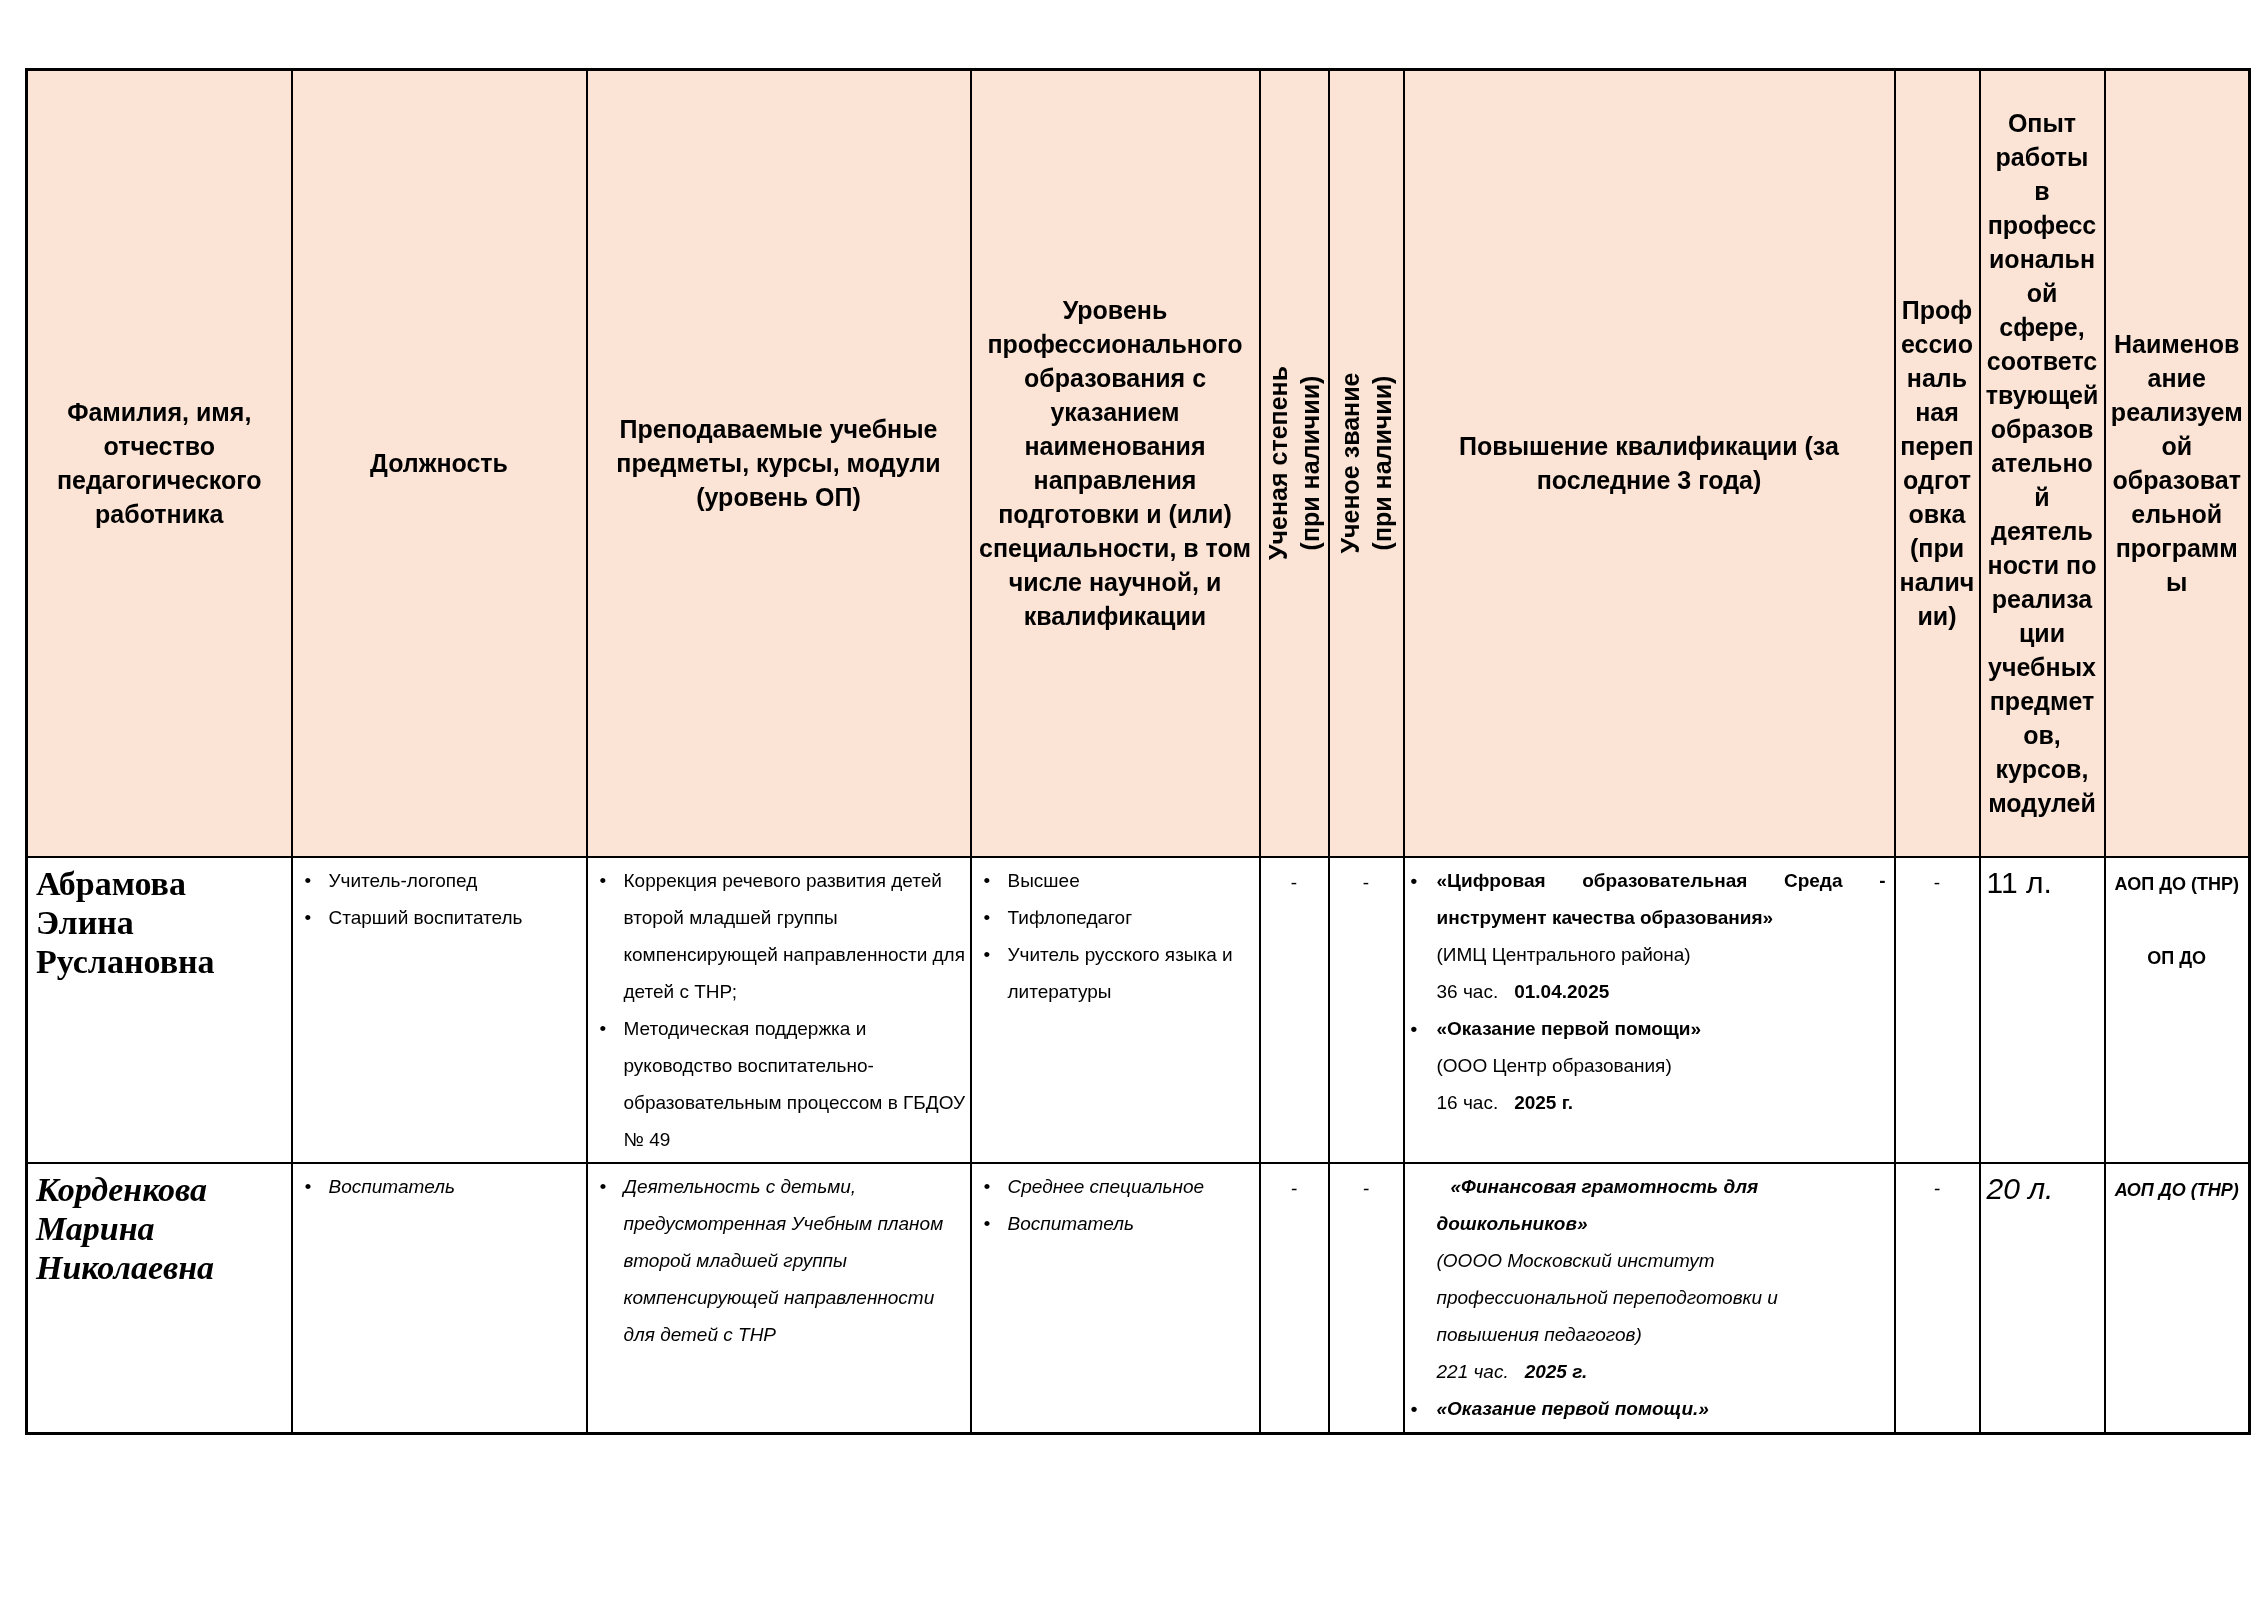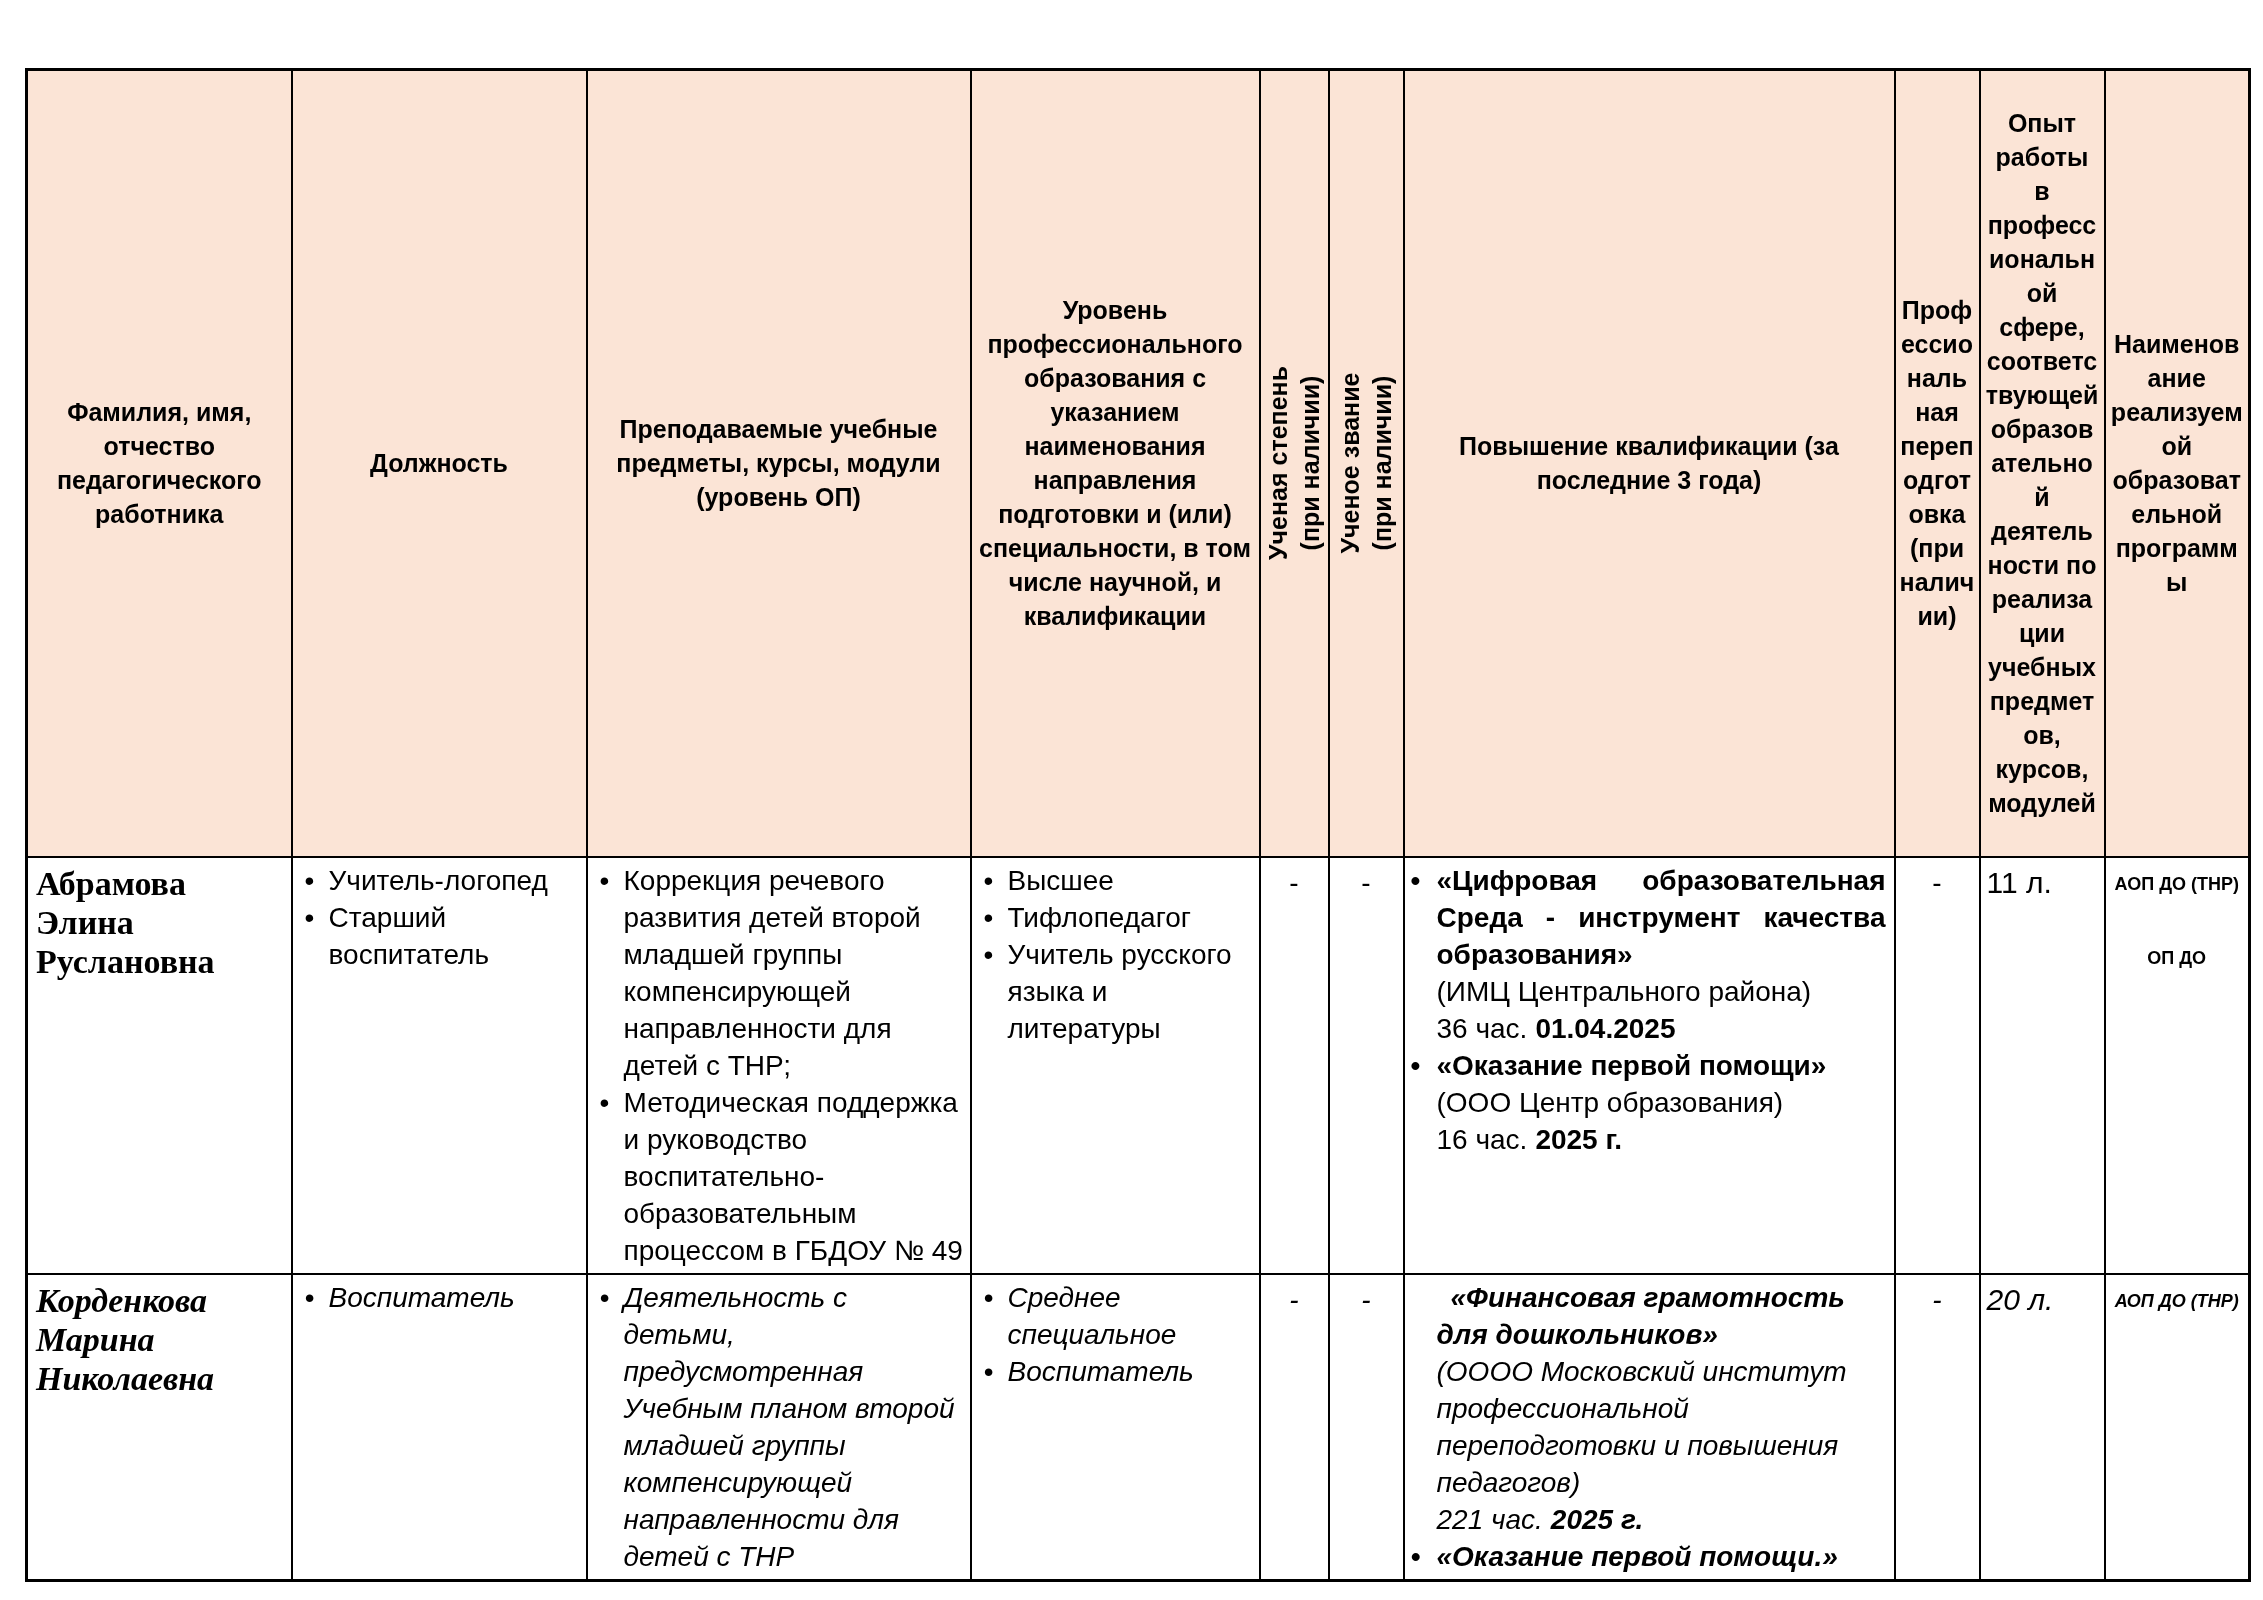--- a/index.html
+++ b/index.html
@@ -31,21 +31,21 @@
   .v-head {
     position:absolute; left:50%; top:50%;
     transform:translate(-50%,-50%) rotate(-90deg);
     width:max-content; max-width:760px;
     white-space:pre-line; text-align:center;
     font-size:25px; line-height:32px;
   }
 
   tbody td {
     background:#fff; vertical-align:top;
-    font-size:28px; line-height:37px;
+    font-size:19px; line-height:37px;
     padding:4px 6px;
   }
   tr.row-0 { height:304px; }
   tr.row-1 { height:271px;font-style:italic; }
 
   .name-cell {
     font-family:"Liberation Serif", serif;
     font-weight:bold; font-size:34px; line-height:39px;
     padding:6px 8px;
   }
@@ -54,21 +54,21 @@
   .bullet-item::before { content:"\2022"; position:absolute; left:6px; top:0; }
 
   .center-cell { text-align:center; padding-top:6px; }
 
   .qual-cell { padding:4px 8px 4px 4px; }
   .qual-item { position:relative; padding-left:28px; }
   .qual-item.bulleted::before { content:"\2022"; position:absolute; left:2px; top:0; font-weight:bold; }
   .qual-item.no-bullet { text-indent:14px; }
   .qual-item.justify { text-align:justify; }
   .q-title { font-weight:bold; }
-  .q-date  { font-weight:bold; margin-left:8px; }
+  .q-date  { font-weight:bold; margin-left:16px; }
 
   .exp-cell  { text-align:left; font-size:30px; padding-top:6px; }
   .prog-cell { text-align:center; font-weight:bold; font-size:18px; line-height:37px; padding-top:8px; }
   .program   { margin-bottom:37px; }
 </style>
 </head>
 <body>
 
 <div class="page">
   <table class="staff-table">

